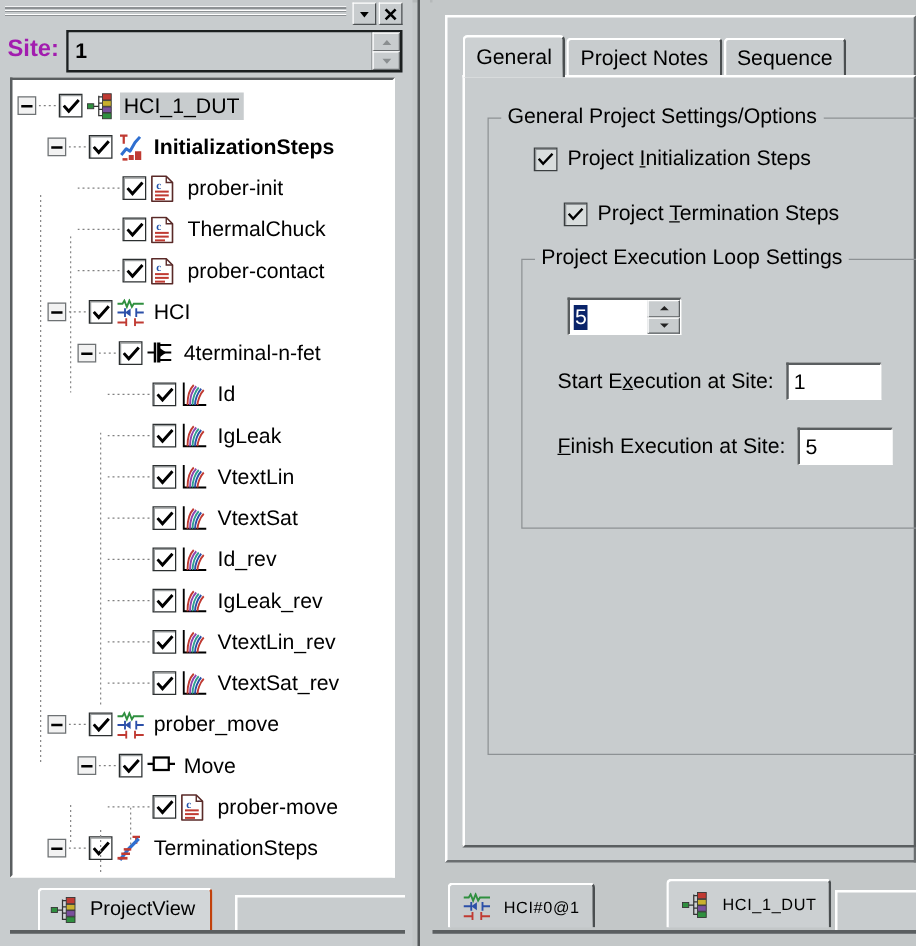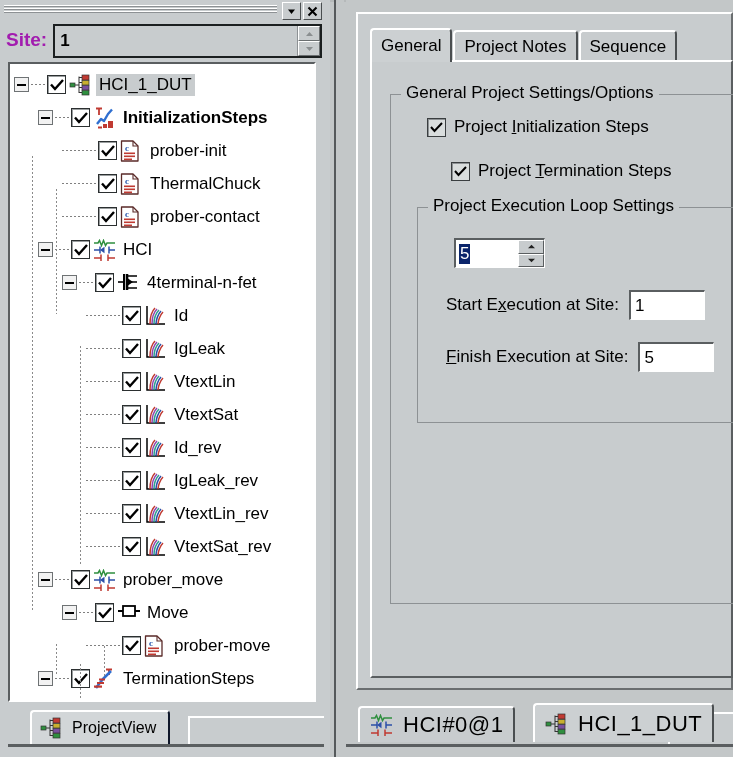--- a/index.html
+++ b/index.html
@@ -124,21 +124,21 @@
     background-size:1px 4px;
   }
 
   .left-tabstrip{
     position:absolute;left:8px;top:708px;width:316px;height:40px;
   }
   .ltab{
     position:absolute;left:22px;top:2px;height:34px;
     background:#d2d6d8;
     border-top:2px solid #ffffff;border-left:2px solid #ffffff;
-    border-right:2px solid #0f172a;
+    border-right:2px solid #c2410c;
     border-bottom:none;
     border-radius:4px 4px 0 0;
     display:flex;align-items:center;padding:0 12px 0 8px;
     box-sizing:border-box;cursor:pointer;
   }
   .ltab .label{font-size:16px;color:#000;margin-left:5px;}
   .ltab-rest{
     position:absolute;left:180px;top:8px;right:0;height:28px;
     background:#c8ccce;
     border-top:2px solid #ffffff;border-left:2px solid #ffffff;
@@ -255,21 +255,21 @@
   }
   .btab{
     position:absolute;top:6px;height:36px;
     background:#c8ccce;
     border-top:2px solid #ffffff;border-left:2px solid #ffffff;
     border-right:2px solid #4a4e50;
     border-radius:4px 4px 0 0;
     display:flex;align-items:center;padding:0 10px;box-sizing:border-box;
     cursor:pointer;
   }
-  .btab .label{font-size:22px;color:#000;margin-left:6px;letter-spacing:0.5px;}
+  .btab .label{font-size:13px;color:#000;margin-left:6px;letter-spacing:0.5px;}
   .btab.active{top:3px;height:39px;background:#ccd0d2;z-index:4;}
   .btab-rest{
     position:absolute;left:320px;top:12px;right:0;height:30px;
     background:#c8ccce;border-top:2px solid #ffffff;border-left:2px solid #ffffff;
   }
   .right-bottom-line{
     position:absolute;left:0;top:744px;right:0;height:3px;background:#5a5e60;
   }
   .top-edge{position:absolute;left:0;top:0;width:733px;height:2px;background:#b5b9ba;}
 </style>

